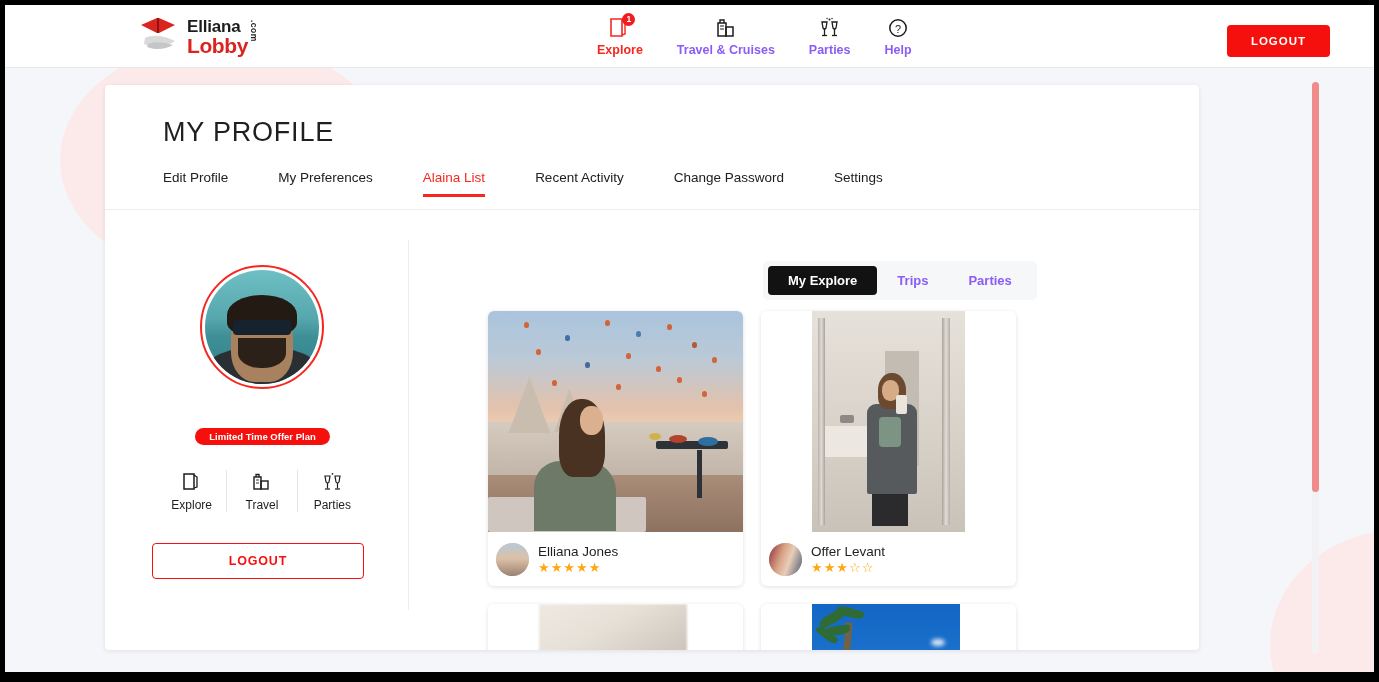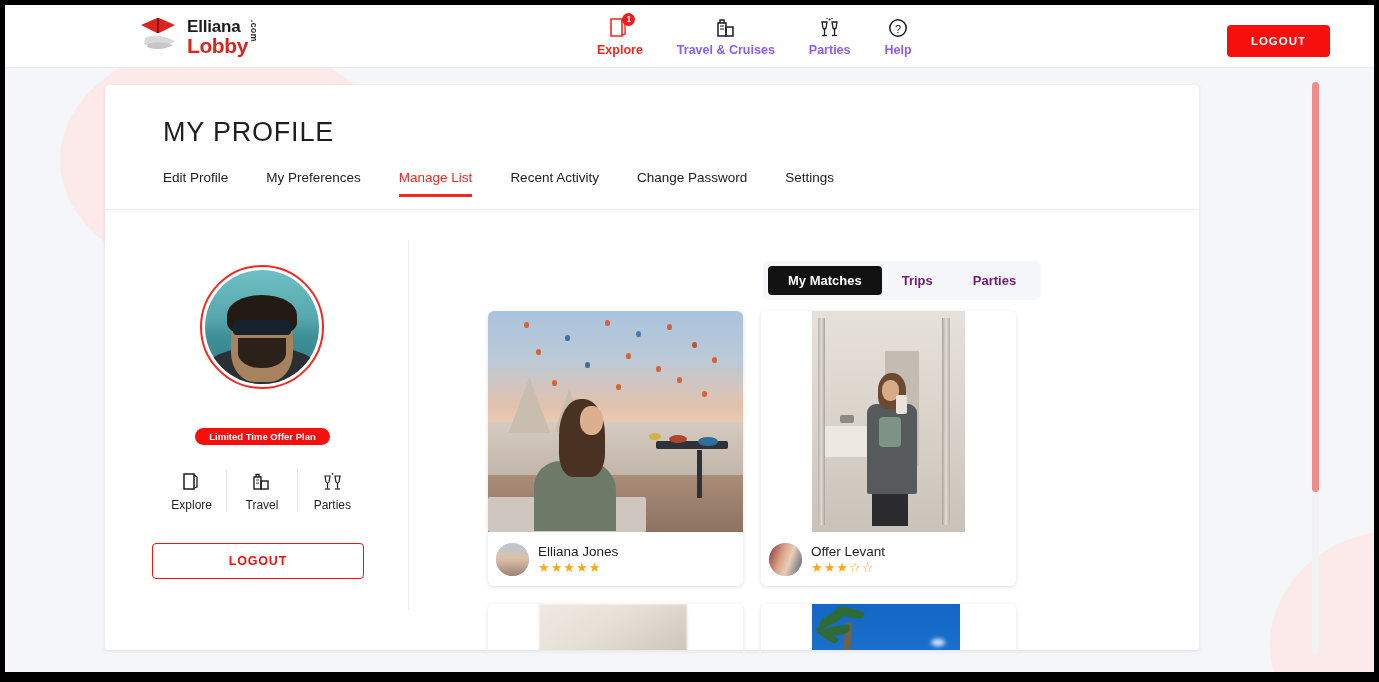--- a/index.html
+++ b/index.html
@@ -127,21 +127,21 @@
   }
 
   .page-title {
     position: absolute; left: 58px; top: 32px;
     font-size: 27px; color: #1f1f1f; letter-spacing: 0.8px;
     font-weight: normal;
   }
 
   .tabs {
     position: absolute; left: 58px; top: 85px;
-    display: flex; align-items: flex-end; gap: 0;
+    display: flex; align-items: flex-end; gap: 12px;
   }
   .tab {
     font-size: 13.5px; color: #202020;
     padding: 0 19px 12px 19px; cursor: pointer;
     position: relative; white-space: nowrap;
   }
   .tab:first-child { padding-left: 0; }
   .tab.active { color: #f5271f; }
   .tab.active::after {
     content: ''; position: absolute;
@@ -240,21 +240,21 @@
     font-family: "Liberation Sans", sans-serif;
   }
 
   
   .seg-wrap {
     position: absolute; left: 658px; top: 176px;
     background: #f6f7f8; border-radius: 5px;
     padding: 5px; display: flex; gap: 0;
   }
   .seg {
-    font-size: 13px; color: #701a75;
+    font-size: 13px; color: #8b5cf6;
     padding: 7px 20px; border-radius: 4px;
     cursor: pointer; white-space: nowrap;
     font-weight: bold;
   }
   .seg.active { background: #121212; color: #fff; }
 
   .grid {
     position: absolute; left: 383px; top: 226px;
     width: 800px;
     display: flex; flex-wrap: wrap; gap: 18px;
@@ -539,21 +539,21 @@
     <button class="logout-top">LOGOUT</button>
   </div>
 
   <div class="panel">
 
     <div class="page-title">MY PROFILE</div>
 
     <div class="tabs">
       <div class="tab">Edit Profile</div>
       <div class="tab">My Preferences</div>
-      <div class="tab active">Manage List</div>
+      <div class="tab active">Alaina List</div>
       <div class="tab">Recent Activity</div>
       <div class="tab">Change Password</div>
       <div class="tab">Settings</div>
     </div>
     <div class="tabs-rule"></div>
 
     <div class="divider-v"></div>
 
     <div class="avatar-ring">
       <div class="avatar-img">
@@ -606,21 +606,21 @@
             <circle cx="10.5" cy="1.8" r="0.9" fill="#1c1c1c"></circle>
           </svg>
         </div>
         <div class="quick-label">Parties</div>
       </div>
     </div>
 
     <button class="logout-side">LOGOUT</button>
 
     <div class="seg-wrap">
-      <div class="seg active">My Matches</div>
+      <div class="seg active">My Explore</div>
       <div class="seg">Trips</div>
       <div class="seg">Parties</div>
     </div>
 
     <div class="grid">
 
       <div class="mcard">
         <div class="mcard-photo">
           <div class="sc-capp">
             <div class="capp-sky"></div>

